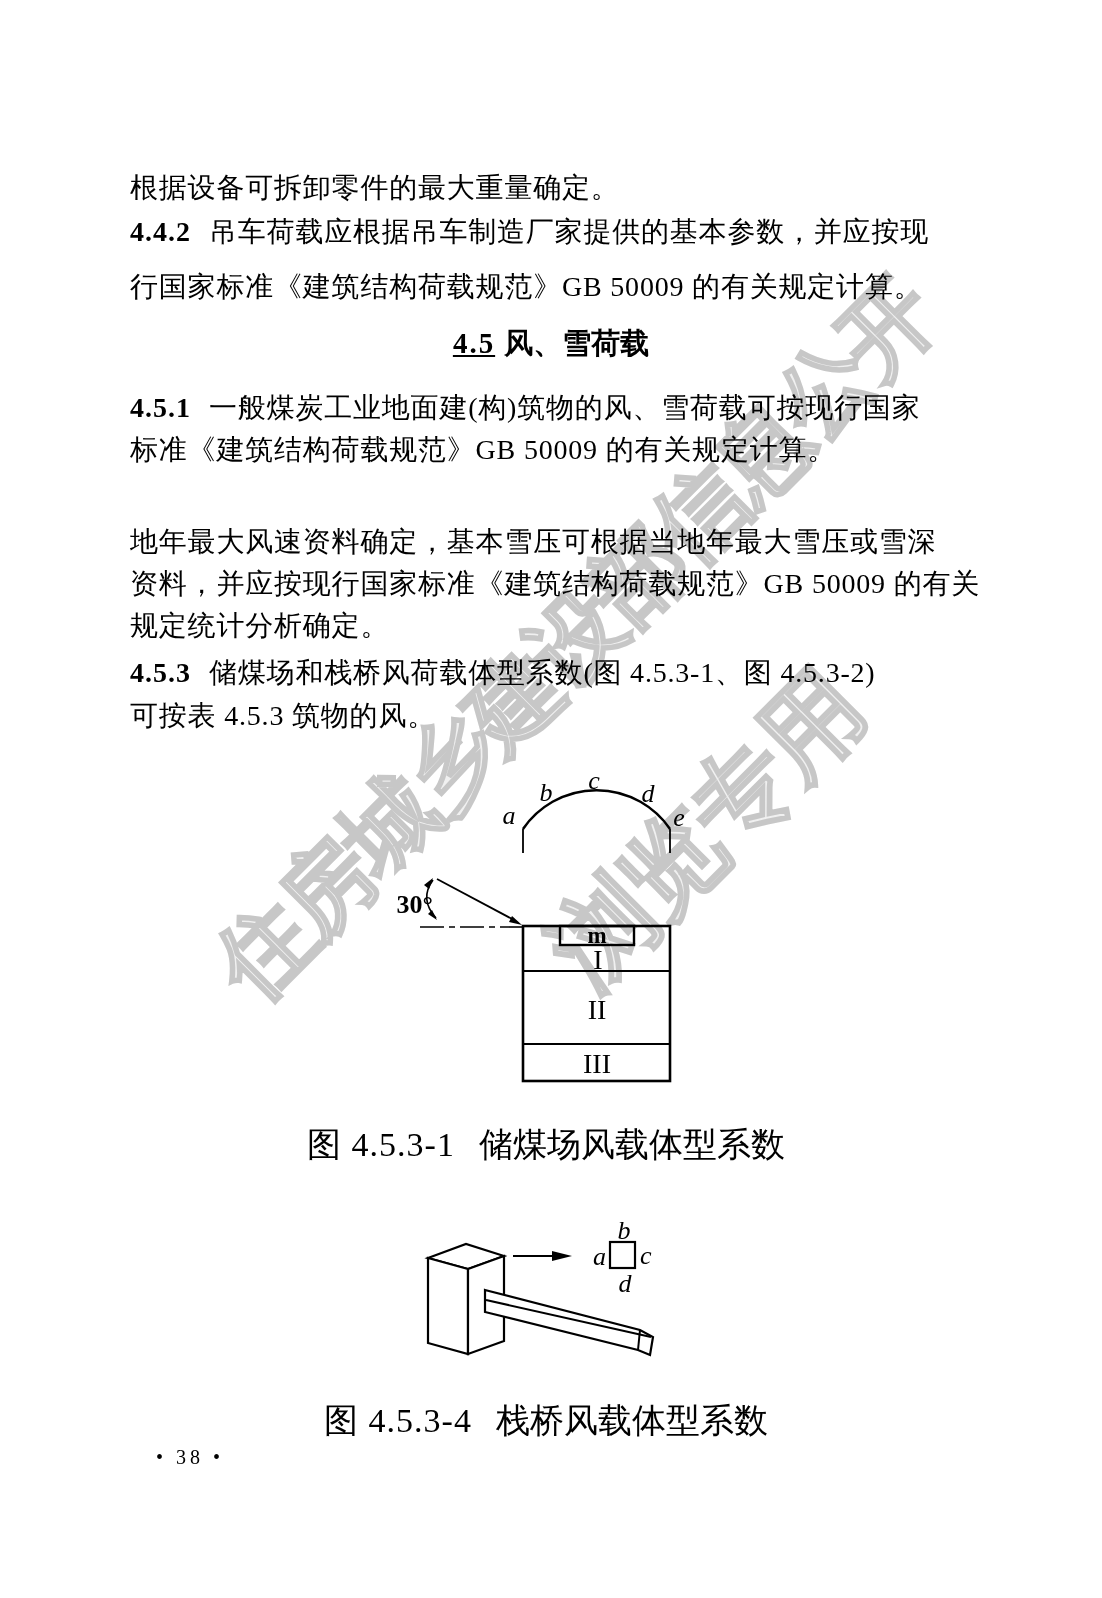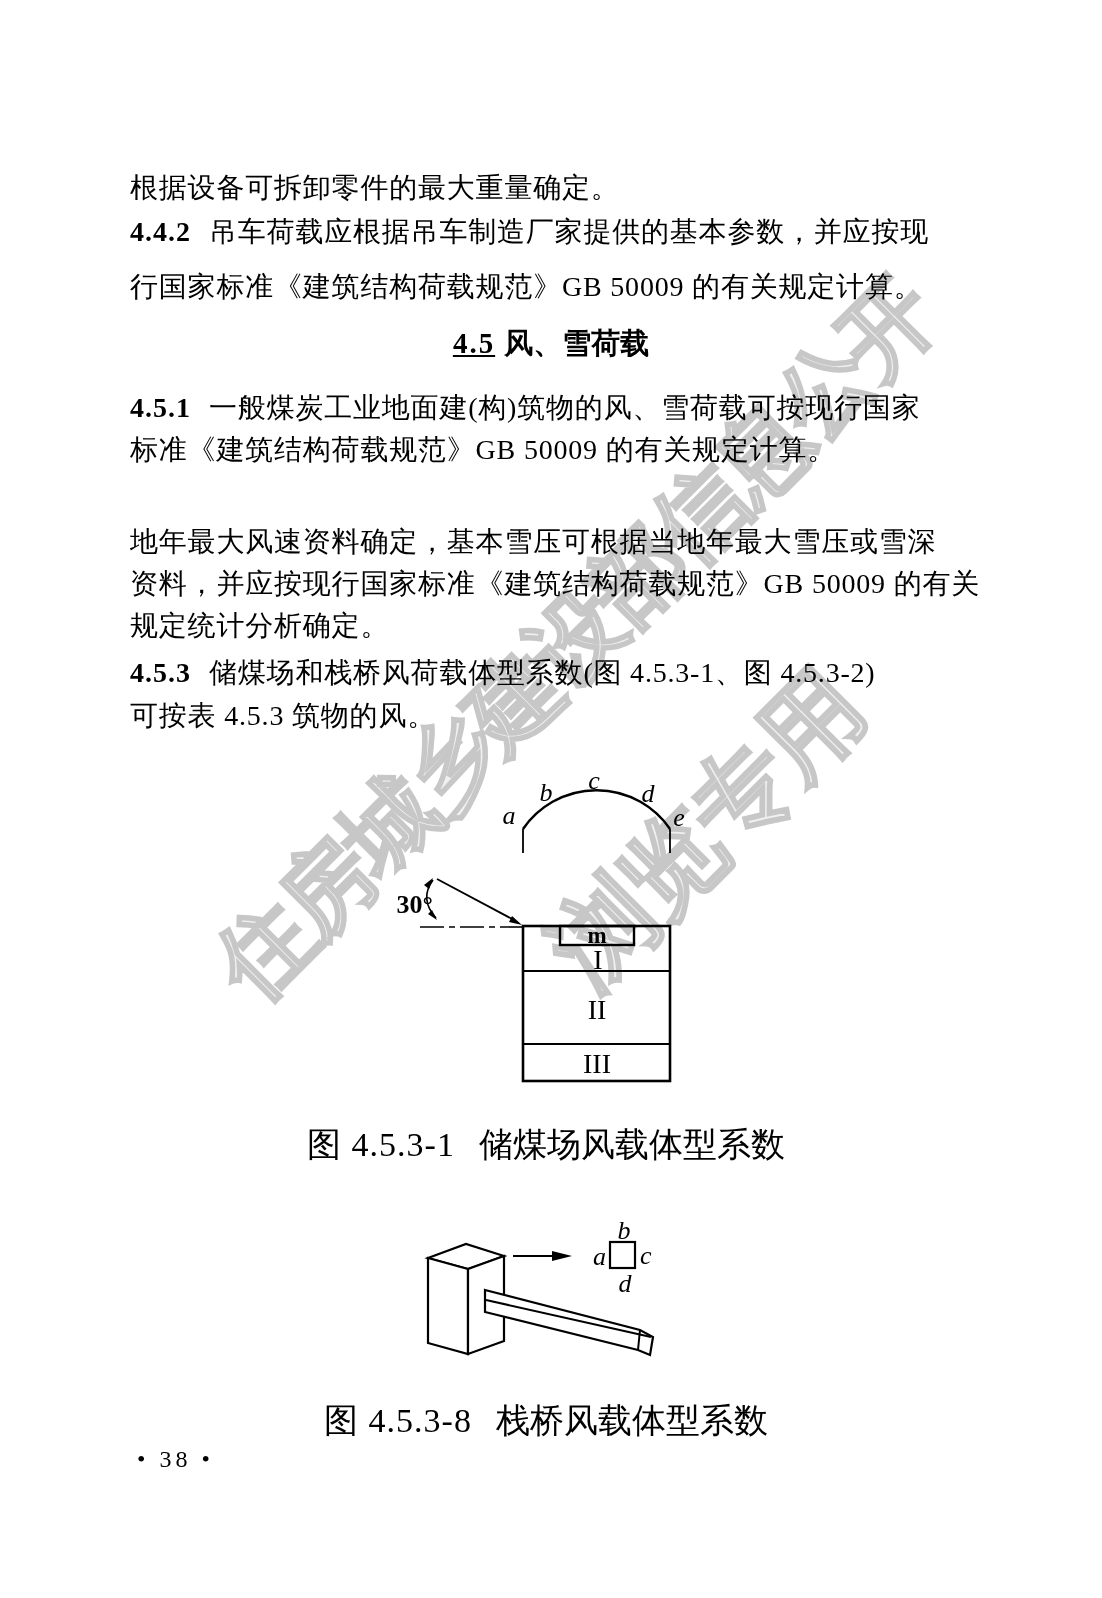--- a/index.html
+++ b/index.html
@@ -43,22 +43,22 @@
     text-align:center; font-weight:bold; font-size:29px;
     white-space:nowrap;
   }
   .heading .hnum { margin-right:9px; letter-spacing:2px;text-decoration:underline; }
   .caption {
     position:absolute; left:0; width:1092px;
     text-align:center; font-size:34px; white-space:nowrap;
   }
   .caption .cap-label { margin-right:24px; letter-spacing:1px; }
   .footer {
-    position:absolute; left:137px; top:1446px;
-    font-size:24px; letter-spacing:4px;
+    position:absolute; left:156px; top:1446px;
+    font-size:20px; letter-spacing:4px;
   }
   svg { position:absolute; overflow:visible; }
   svg text { font-family:"Liberation Serif","DejaVu Serif",serif; fill:#000; }
   .it { font-style:italic; font-size:26px; }
   .rn { font-size:28px; }
 </style>
 </head>
 <body>
 
 <div id="page">
@@ -132,19 +132,19 @@
       <polygon points="572,1256 552,1251 552,1261" fill="#000"></polygon>
 
       <rect x="610" y="1242" width="25" height="26" fill="none" stroke="#000" stroke-width="2.2"></rect>
       <text class="it" x="624" y="1239" text-anchor="middle">b</text>
       <text class="it" x="606" y="1265" text-anchor="end">a</text>
       <text class="it" x="640" y="1264" text-anchor="start">c</text>
       <text class="it" x="625" y="1292" text-anchor="middle">d</text>
     </svg>
 
     <div class="caption" style="top:1398px">
-      <span class="cap-label">图 4.5.3-8</span><span>栈桥风载体型系数</span>
+      <span class="cap-label">图 4.5.3-4</span><span>栈桥风载体型系数</span>
     </div>
 
     <div class="footer">• 38 •</div>
 
   </div>
 </div>
 
 </body></html>

